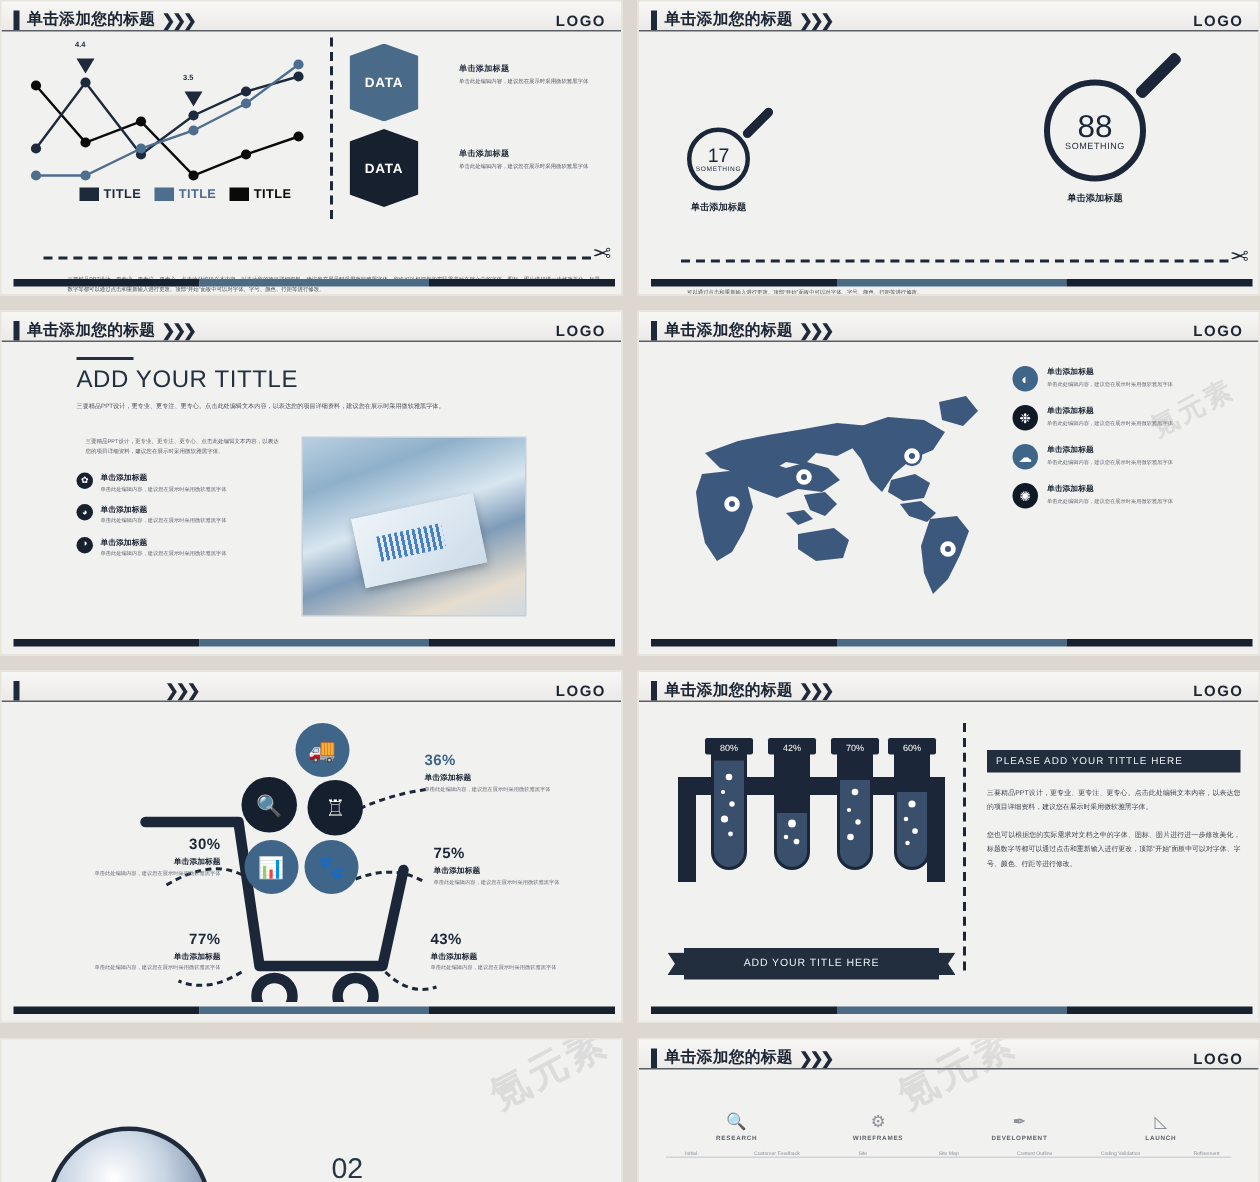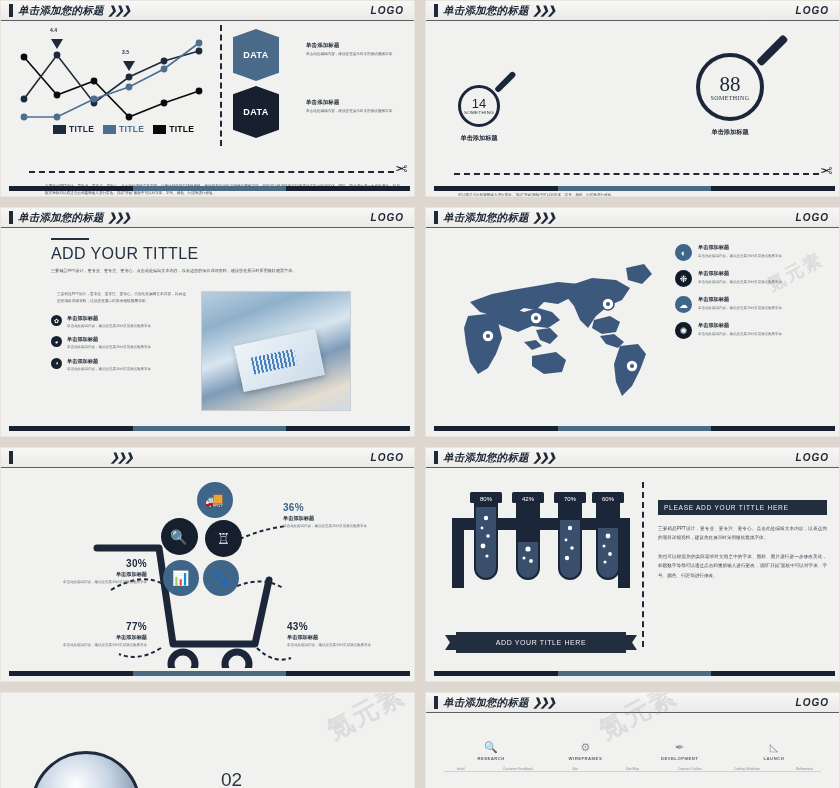--- a/index.html
+++ b/index.html
@@ -23,21 +23,21 @@
     position:relative;
     background:#f1f1f0;
     overflow:hidden;
     border:1px solid #e8e4de;
   }
   
   .hdr{
     position:absolute; left:0; right:0; top:0; height:20px;
     background:linear-gradient(#f7f7f6,#eceae7);
     border-bottom:1px solid #5a5f66;
-    display:flex; align-items:center; padding:0 10px 0 8px;font-style:italic;
+    display:flex; align-items:flex-end; padding:0 10px 0 8px;
   }
   .hdr-bar{ width:4px; height:13px; background:#1e2a3a; margin-right:5px; flex:0 0 auto;}
   .hdr-title{
     font-size:10.5px; font-weight:bold; color:#1b2533; letter-spacing:.2px;
     white-space:nowrap;
   }
   .chev{ margin-left:4px; font-size:11px; font-weight:bold; color:#1e2a3a; letter-spacing:-2px;}
   .hdr-spacer{flex:1;}
   .logo{font-size:10px; font-weight:bold; color:#1b2533; letter-spacing:1px;}
   
@@ -287,32 +287,32 @@
       <span class="hdr-spacer"></span>
       <span class="logo">LOGO</span>
     </div>
     <div class="body">
       <div class="mags">
 
         <div class="mag" style="left:32px; top:62px;">
           <div class="glass">
             <div class="handle" style="left:36px;top:4px;width:26px;height:6px;"></div>
             <div class="ring" style="width:42px;height:42px;border-width:3px;">
-              <span class="num" style="font-size:13px;">14</span>
+              <span class="num" style="font-size:13px;">17</span>
               <span class="sth" style="font-size:4.4px;">SOMETHING</span>
             </div>
           </div>
           <div class="cap">单击添加标题</div>
         </div>
 
 
         <div class="mag" style="left:270px; top:30px;">
           <div class="glass">
             <div class="handle" style="left:60px;top:8px;width:38px;height:8px;"></div>
-            <div class="ring" style="width:68px;height:68px;border-width:4px;font-family:Liberation Serif, serif;">
+            <div class="ring" style="width:68px;height:68px;border-width:4px;">
               <span class="num" style="font-size:21px;">88</span>
               <span class="sth" style="font-size:6px;">SOMETHING</span>
             </div>
           </div>
           <div class="cap">单击添加标题</div>
         </div>
 
       </div>
       <div class="s2-hdash"></div>
       <div class="scissors" style="top:141px;">✂</div>
@@ -491,20 +491,25 @@
         <div class="pct" style="left:282px; top:34px; width:118px;">
           <div class="v" style="color:#3f6588">36%</div>
           <h5>单击添加标题</h5>
           <p>单击此处编辑内容，建议您在展示时采用微软雅黑字体</p>
         </div>
         <div class="pct" style="left:36px; top:90px; width:110px; text-align:right;">
           <div class="v" style="color:#1b2738">30%</div>
           <h5>单击添加标题</h5>
           <p>单击此处编辑内容，建议您在展示时采用微软雅黑字体</p>
         </div>
+        <div class="pct" style="left:288px; top:96px; width:118px;">
+          <div class="v" style="color:#1b2738">75%</div>
+          <h5>单击添加标题</h5>
+          <p>单击此处编辑内容，建议您在展示时采用微软雅黑字体</p>
+        </div>
         <div class="pct" style="left:32px; top:153px; width:114px; text-align:right;">
           <div class="v" style="color:#1b2738">77%</div>
           <h5>单击添加标题</h5>
           <p>单击此处编辑内容，建议您在展示时采用微软雅黑字体</p>
         </div>
         <div class="pct" style="left:286px; top:153px; width:118px;">
           <div class="v" style="color:#1b2738">43%</div>
           <h5>单击添加标题</h5>
           <p>单击此处编辑内容，建议您在展示时采用微软雅黑字体</p>
         </div>

